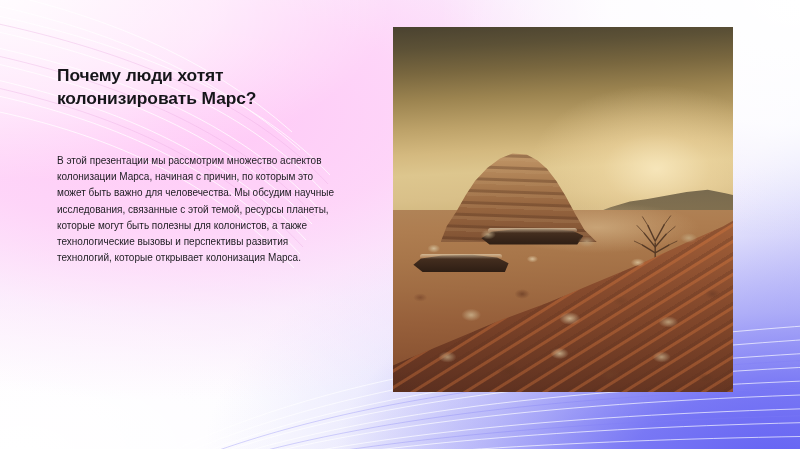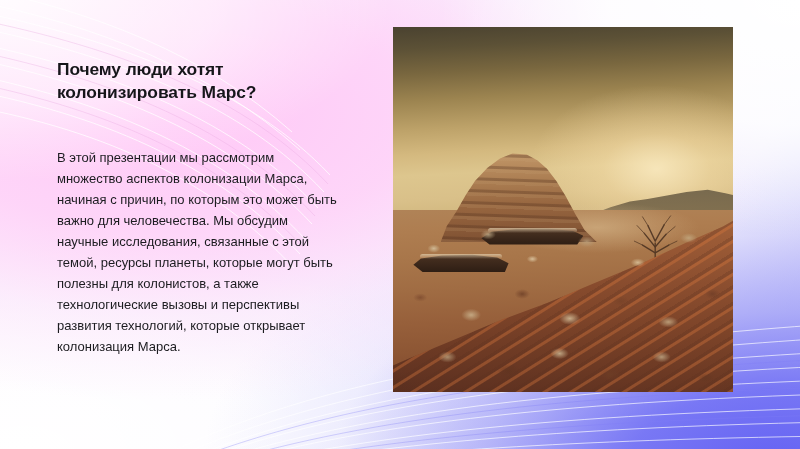--- a/index.html
+++ b/index.html
@@ -63,38 +63,38 @@
   .lines {
     position: absolute;
     inset: 0;
     pointer-events: none;
   }
 
   
   .text-col {
     position: absolute;
     left: 57px;
-    top: 58px;
+    top: 64px;
     width: 310px;
   }
   .slide-title {
     margin: 0;
     font-size: 17.4px;
     line-height: 1.33;
     font-weight: bold;
     color: #16161a;
     letter-spacing: -0.1px;
   }
   .slide-body {
     margin: 0;
     position: absolute;
     top: 89px;
     left: 0;
     width: 283px;
-    font-size: 13px;
+    font-size: 10px;
     line-height: 1.62;
     color: #1c1c20;
     text-align: left;
   }
 
   
   .photo {
     position: absolute;
     left: 393px;
     top: 27px;

